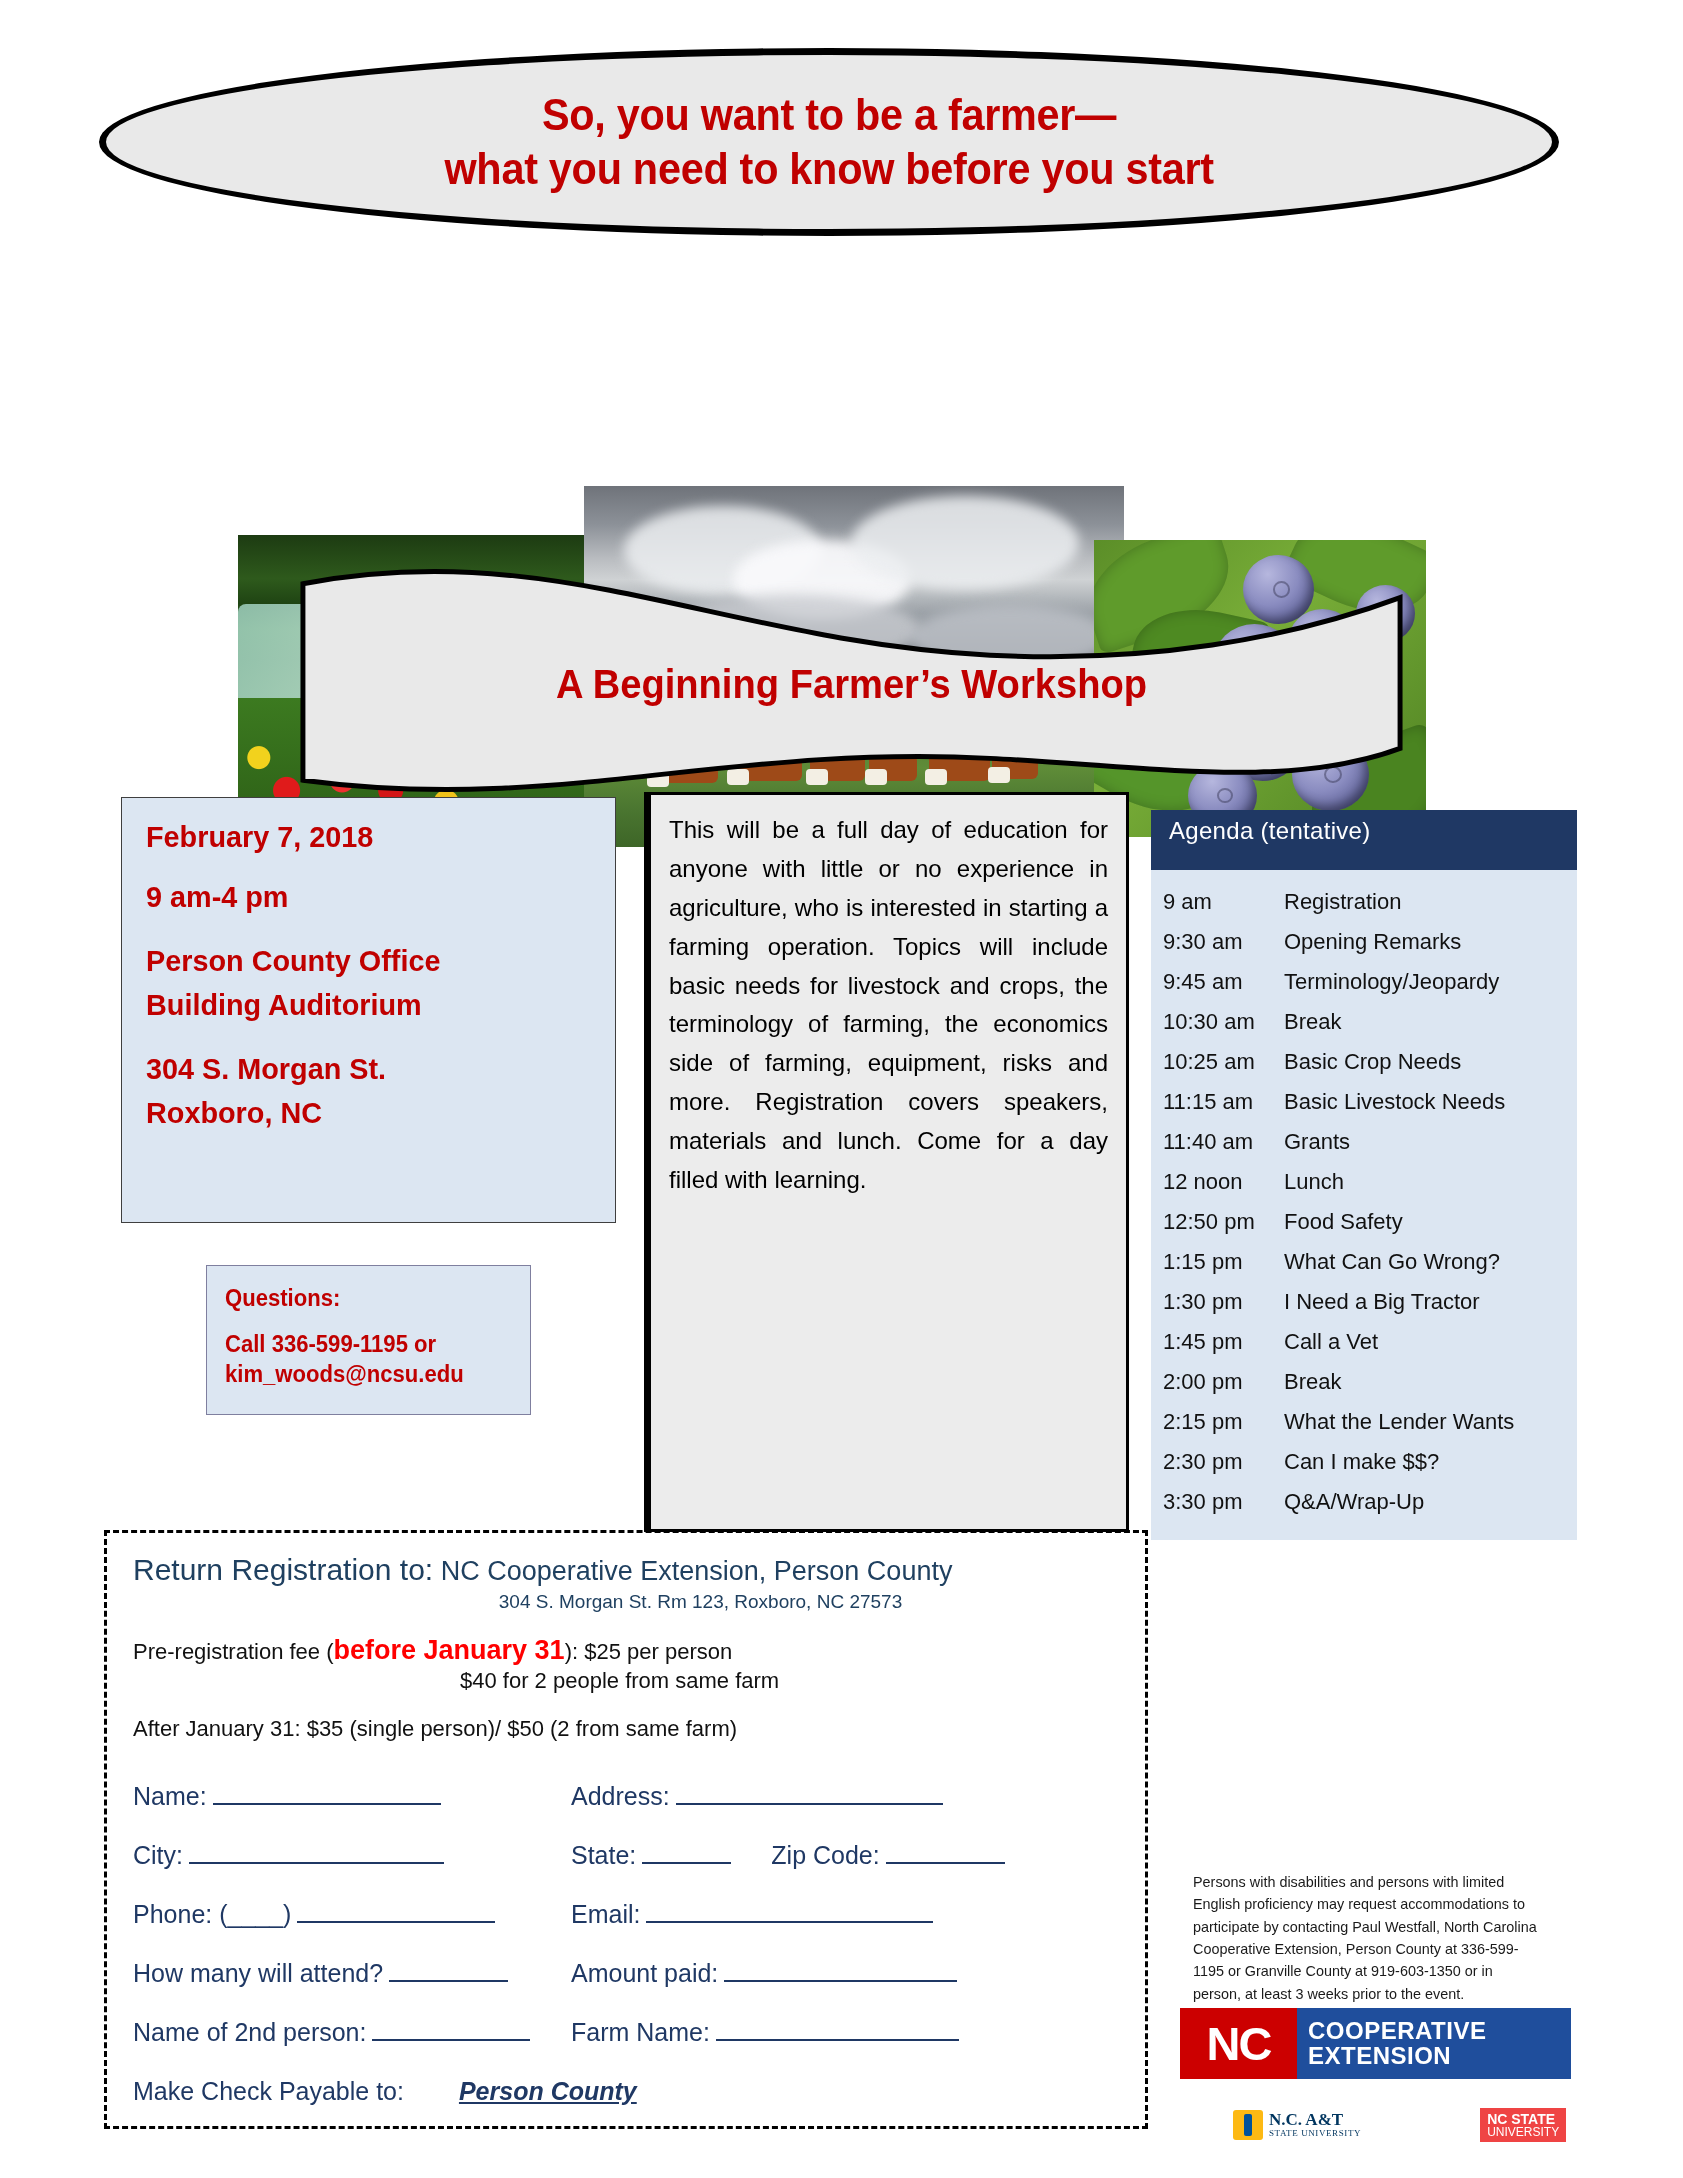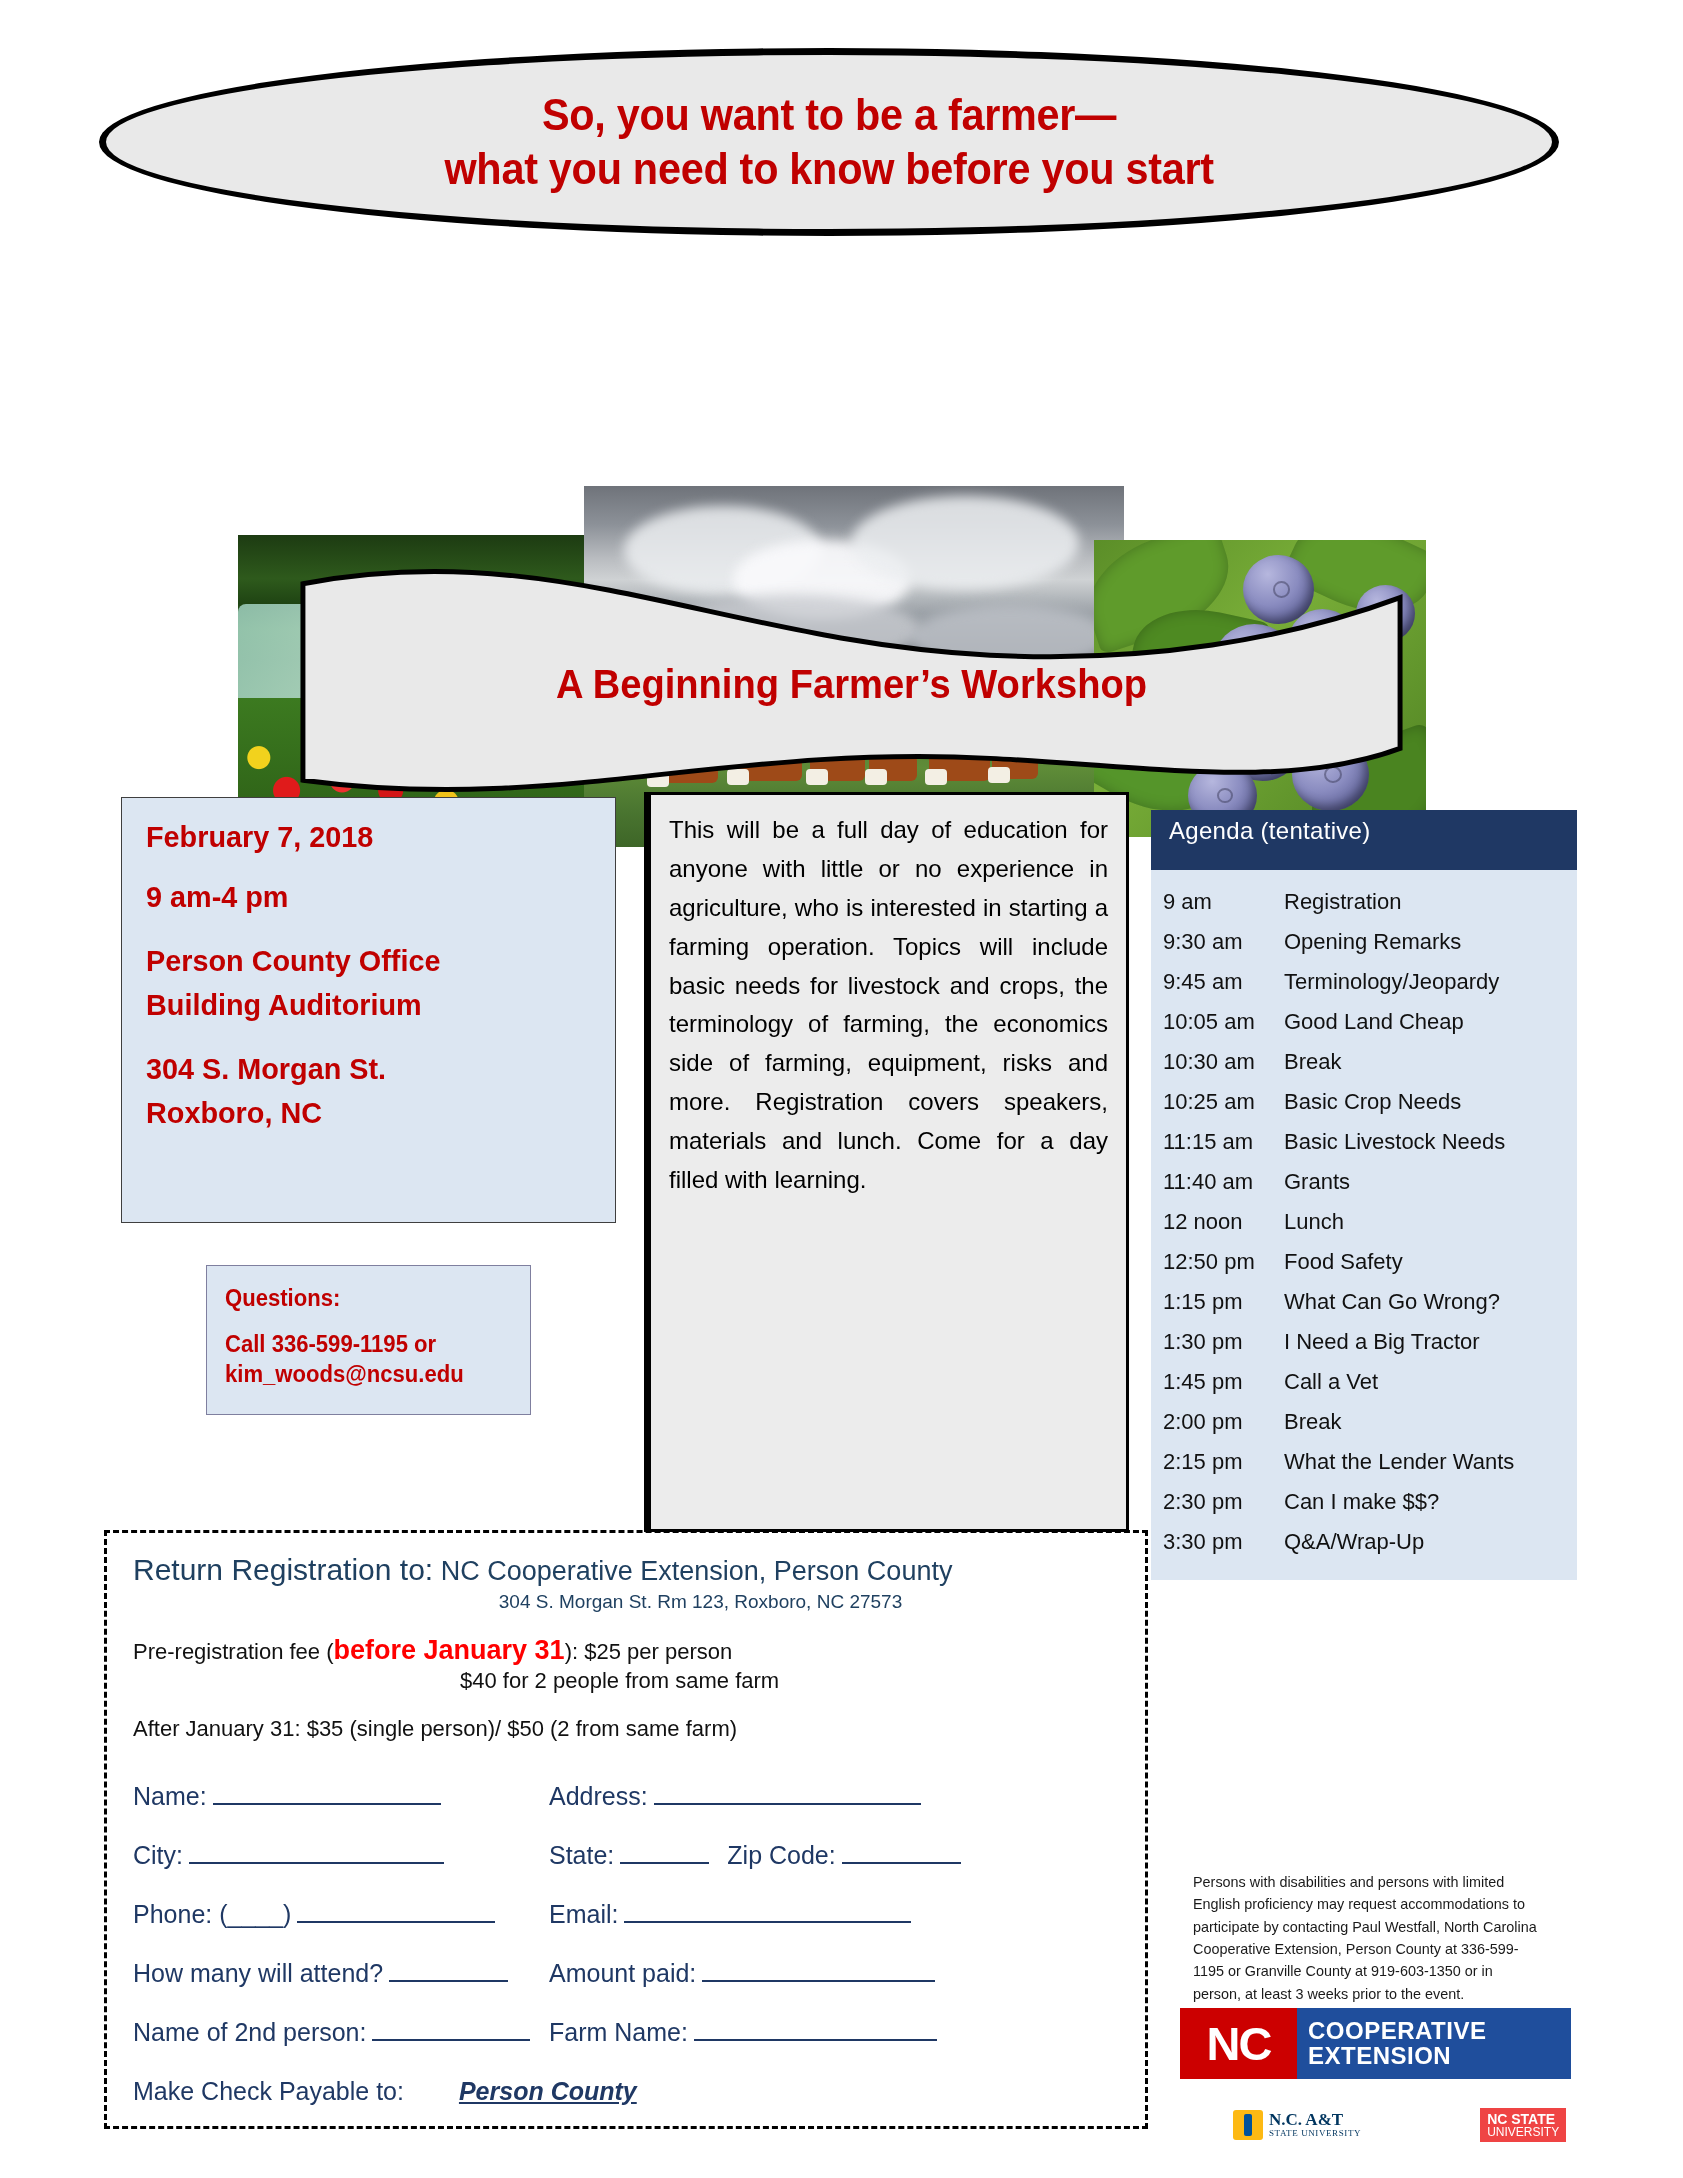--- a/index.html
+++ b/index.html
@@ -192,21 +192,21 @@
     border:3px dashed #000;box-sizing:border-box;padding:20px 26px;z-index:5;
     color:#1F3864;font-family:"Liberation Sans", sans-serif;
   }
   .f-return{font-size:27px;color:#1F4060;margin-bottom:4px;}
   .f-return .big{font-size:30px;}
   .f-addr{font-size:19px;text-align:center;color:#1F4060;margin:4px 0 22px 149px;}
   .f-fee{font-size:22px;color:#111;margin-bottom:2px;}
   .f-fee .red{color:#FF0000;font-weight:bold;font-size:27px;}
   .f-fee2{font-size:22px;color:#111;margin:0 0 22px 327px;}
   .f-after{font-size:22px;color:#111;margin-bottom:40px;}
-  .f-row{display:flex;font-size:25px;color:#1F3864;margin-bottom:30px;align-items:baseline;}
+  .f-row{display:flex;font-size:25px;color:#1F3864;margin-bottom:30px;align-items:baseline;gap:22px;}
   .f-col{display:flex;align-items:baseline;}
   .f-col.left{width:416px;flex:0 0 416px;}
   .rule{border-bottom:2px solid #1F3864;display:inline-block;height:20px;margin-left:6px;}
   .f-check{font-size:25px;color:#1F3864;}
   .f-check u{font-style:italic;font-weight:bold;margin-left:48px;}
 </style>
 </head>
 <body>
 
 <div class="page">
@@ -301,24 +301,20 @@
         </div>
         <div class="agenda-row">
           <div class="agenda-time">9:30 am</div>
           <div class="agenda-item">Opening Remarks</div>
         </div>
         <div class="agenda-row">
           <div class="agenda-time">9:45 am</div>
           <div class="agenda-item">Terminology/Jeopardy</div>
         </div>
         <div class="agenda-row">
-          <div class="agenda-time">10:05 am</div>
-          <div class="agenda-item">Good Land Cheap</div>
-        </div>
-        <div class="agenda-row">
           <div class="agenda-time">10:30 am</div>
           <div class="agenda-item">Break</div>
         </div>
         <div class="agenda-row">
           <div class="agenda-time">10:25 am</div>
           <div class="agenda-item">Basic Crop Needs</div>
         </div>
         <div class="agenda-row">
           <div class="agenda-time">11:15 am</div>
           <div class="agenda-item">Basic Livestock Needs</div>

